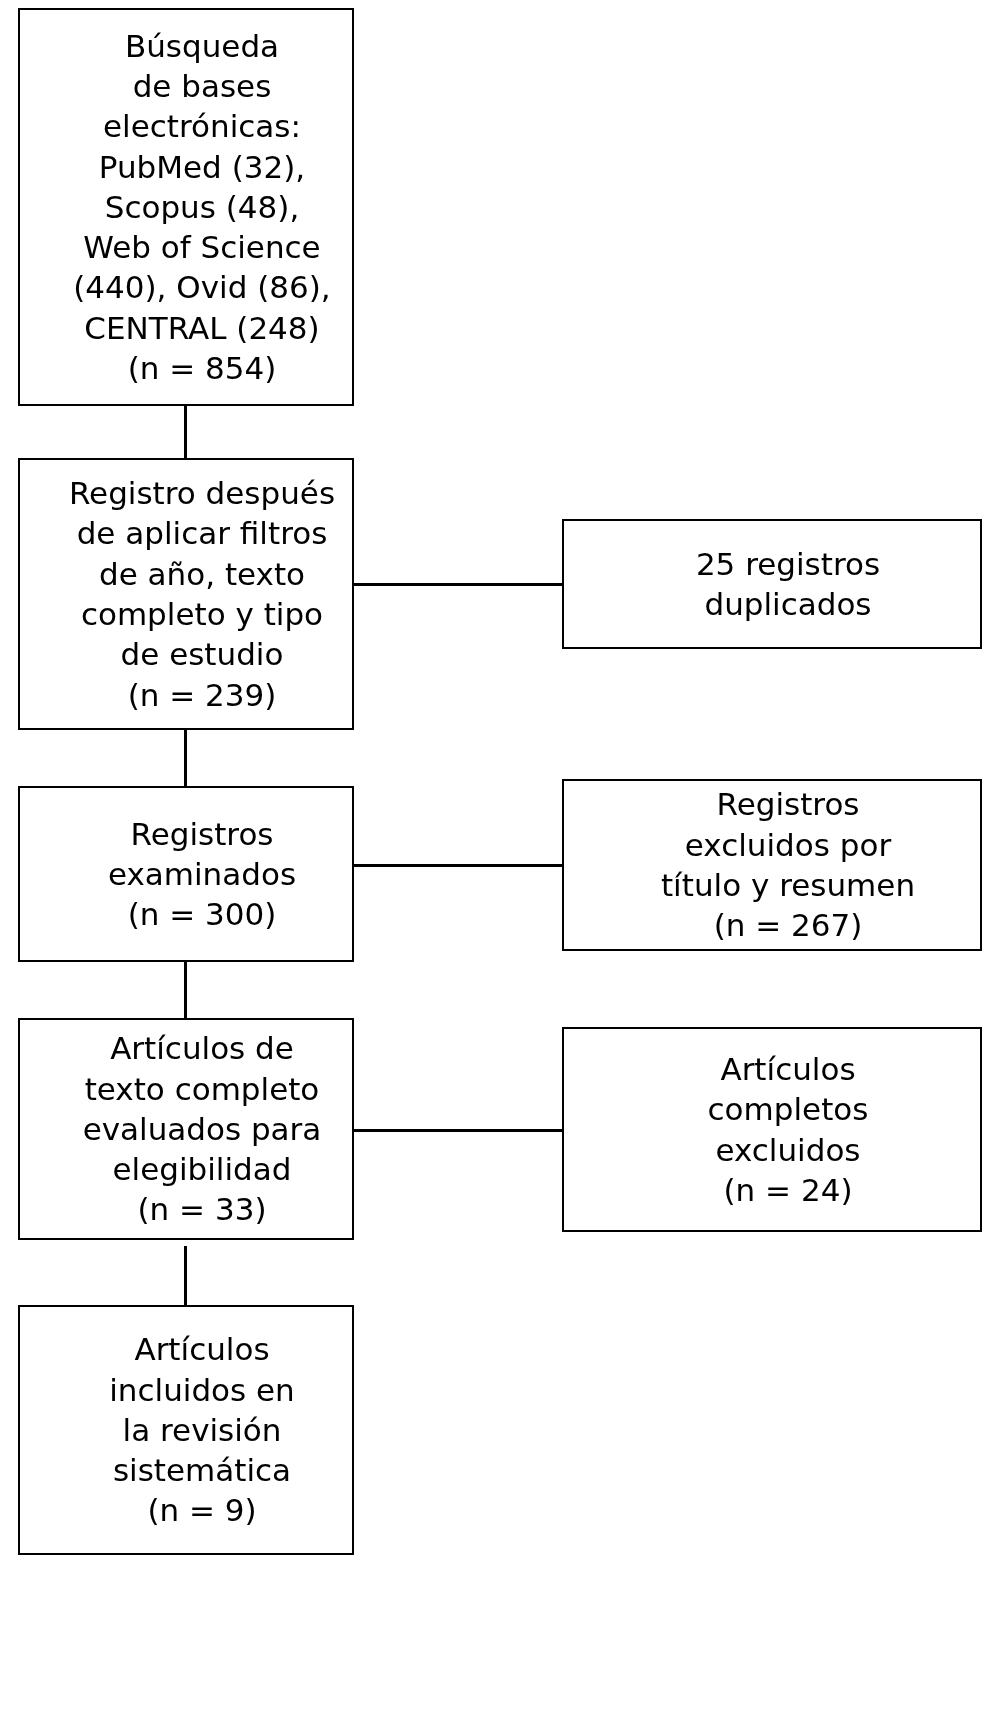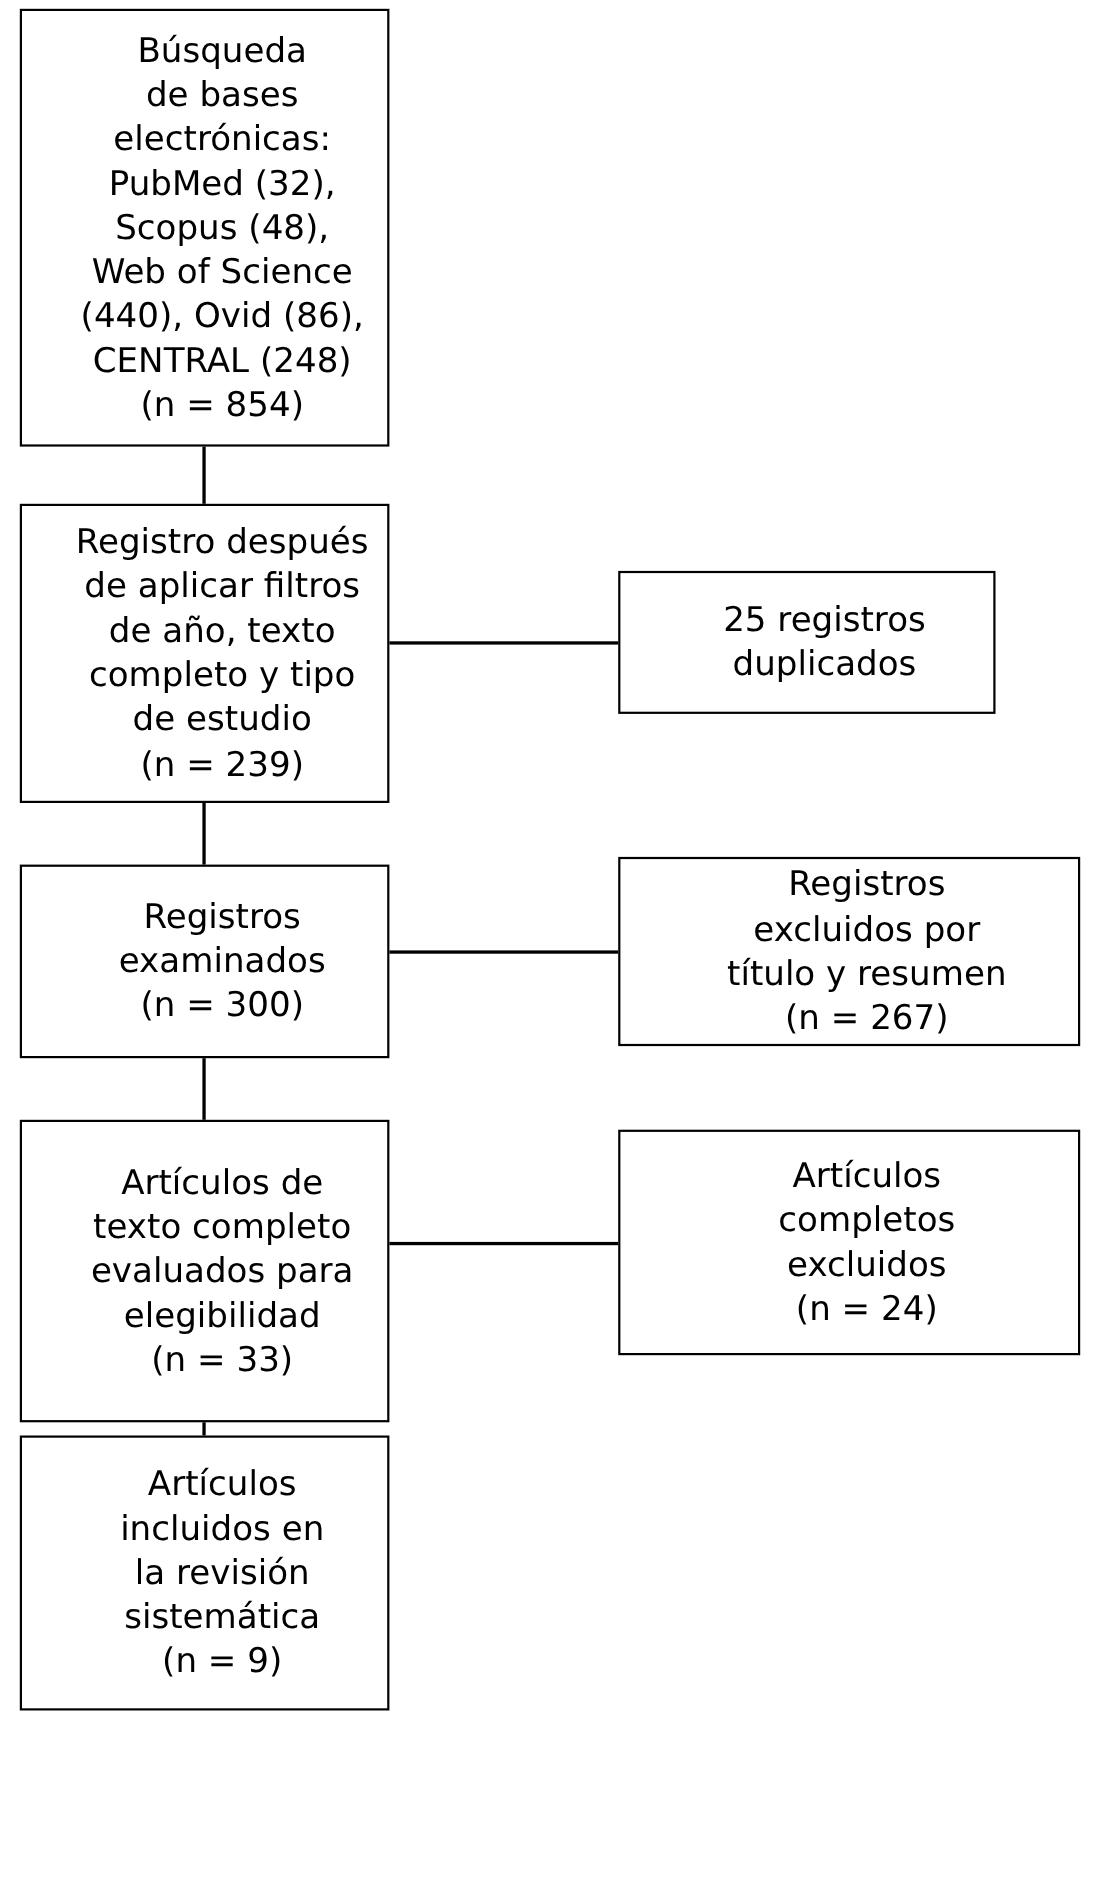--- a/index.html
+++ b/index.html
@@ -39,23 +39,23 @@
     line-height: 1.30;
     font-size: 31px;
     letter-spacing: 0px;
     color: #000000;
     margin-left: 32px;
   }
   
   #n-search        { left: 18px;  top: 8px;    width: 336px; height: 398px; }
   #n-filtered      { left: 18px;  top: 458px;  width: 336px; height: 272px; }
   #n-screened      { left: 18px;  top: 786px;  width: 336px; height: 176px; }
-  #n-fulltext      { left: 18px;  top: 1018px; width: 336px; height: 275px; }
+  #n-fulltext      { left: 18px;  top: 1018px; width: 336px; height: 222px; }
   #n-included      { left: 18px;  top: 1305px; width: 336px; height: 250px; }
-  #n-duplicates    { left: 562px; top: 519px;  width: 343px; height: 130px; }
+  #n-duplicates    { left: 562px; top: 519px;  width: 420px; height: 130px; }
   #n-excrecords    { left: 562px; top: 779px;  width: 420px; height: 172px; }
   #n-excarticles   { left: 562px; top: 1027px; width: 420px; height: 205px; }
 
   .connector {
     position: absolute;
     background: #000000;
     z-index: 1;
   }
   .v-line { width: 3px; }
   .h-line { height: 3px; }

